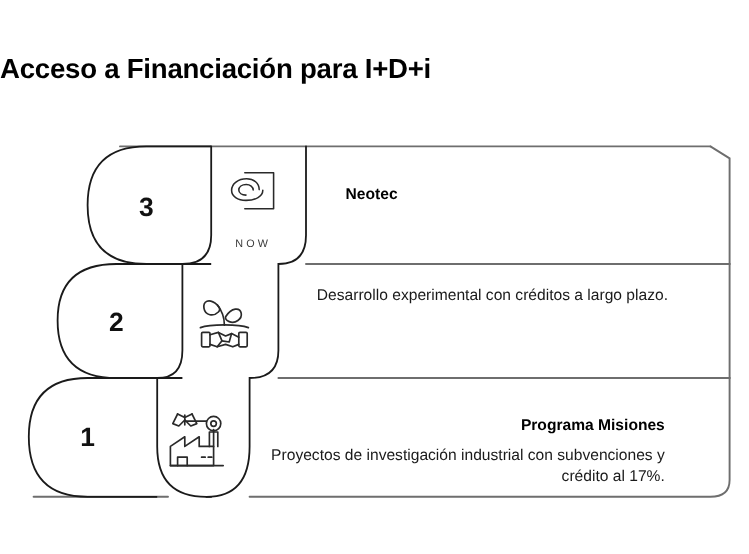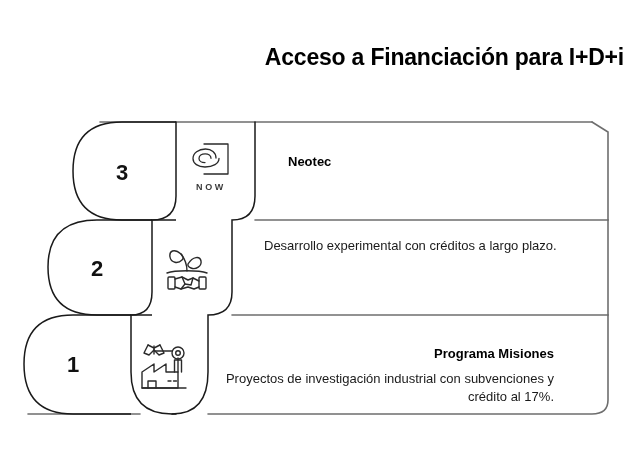--- a/index.html
+++ b/index.html
@@ -20,21 +20,21 @@
     left: 0; top: 0;
     width: 624px;
     height: 462px;
   }
 
   .title {
     position: absolute;
     left: 0;
     top: 44px;
     width: 624px;
-    text-align: right;
+    text-align: left;
     font-size: 23px;
     font-weight: bold;
     color: #000000;
     letter-spacing: -0.2px;
     font-family: "Liberation Sans", sans-serif;
   }
 
   
   .skeleton {
     position: absolute;
@@ -70,21 +70,21 @@
 
   .icon-caption {
     position: absolute;
     width: 64px;
     text-align: center;
     font-size: 9px;
     letter-spacing: 2.6px;
     color: #3a3a3a;
     font-family: "Liberation Sans", sans-serif;
   }
-  .icon-3 .icon-caption { top: 44px; left: 1px; font-weight: bold; }
+  .icon-3 .icon-caption { top: 60px; left: 1px; }
 
   
   .content {
     position: absolute;
   }
   .content .heading {
     font-size: 13px;
     font-weight: bold;
     color: #000000;
     margin: 13px 0 9px 0;

